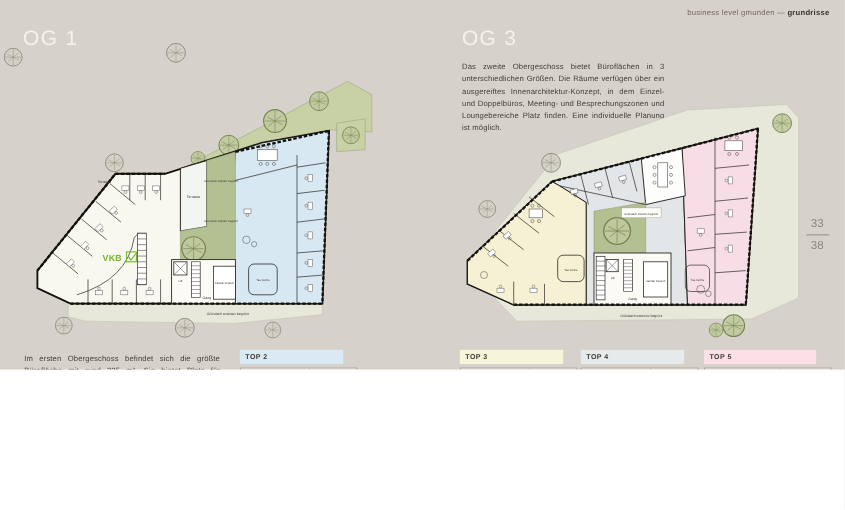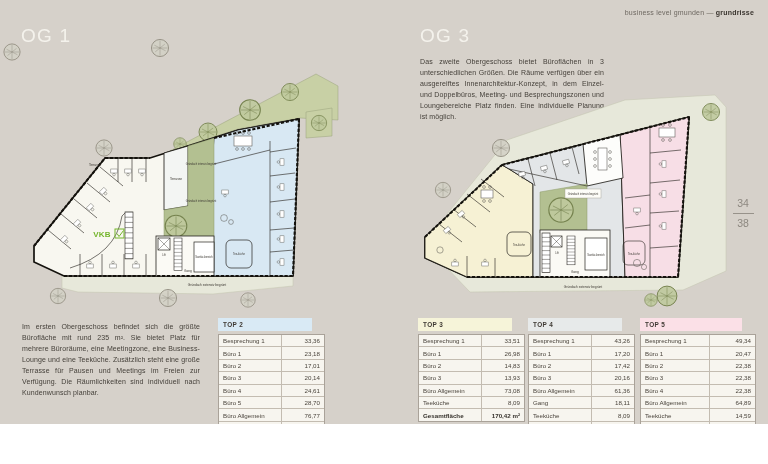--- a/index.html
+++ b/index.html
@@ -1,16 +1,16 @@
 <!DOCTYPE html>
 <html><head>
 <meta charset="utf-8">
 <style>
   html,body{margin:0;padding:0;}
-  .page{position:relative;width:768px;height:424px;background:#d6d1ca;overflow:hidden;
+  .page{position:relative;width:768px;height:336px;background:#d6d1ca;overflow:hidden;
         font-family:"Liberation Sans",sans-serif;color:#46413a;}
   
   .header{position:absolute;top:9px;right:14px;font-size:7px;color:#6e6861;letter-spacing:.2px;}
   .header b{color:#39342e;}
   
   .title{position:absolute;font-size:19px;letter-spacing:1.2px;color:#f4f2ec;font-weight:400;}
   .og1-title{left:21px;top:25px;}
   .og2-title{left:420px;top:25px;}
   
   .desc{position:absolute;font-size:7px;line-height:1.58;letter-spacing:.1px;color:#45403a;margin:0;text-align:justify;}
@@ -251,21 +251,21 @@
     <text class="t26" x="104" y="168">Tee-küche</text>
     <text class="t26" x="219" y="177">Tee-küche</text>
 
     <use href="#gtree" transform="translate(86,70) scale(0.95)"></use>
     <use href="#gtree" transform="translate(28,112) scale(0.85)"></use>
     <use href="#tree" transform="translate(252,218) scale(1.1)"></use>
     <use href="#tree" transform="translate(236,222) scale(0.7)"></use>
   </svg>
 
   <div class="pagenum">
-    <div>34</div>
+    <div>33</div>
     <div class="pn-line"></div>
     <div>38</div>
   </div>
 
   <div class="table tbl-top2">
     <div class="chip" style="background: rgb(217, 234, 245);">TOP 2</div>
     <div class="tbody">
         <div class="trow">
           <span class="tl">Besprechung 1</span>
           <span class="tv">33,36</span>

